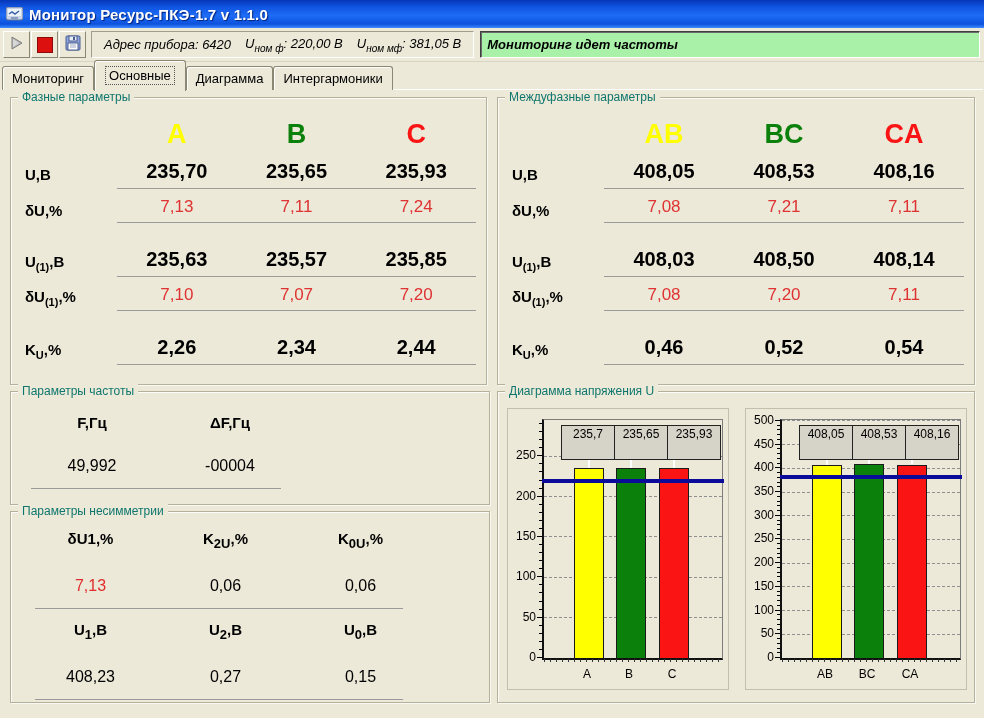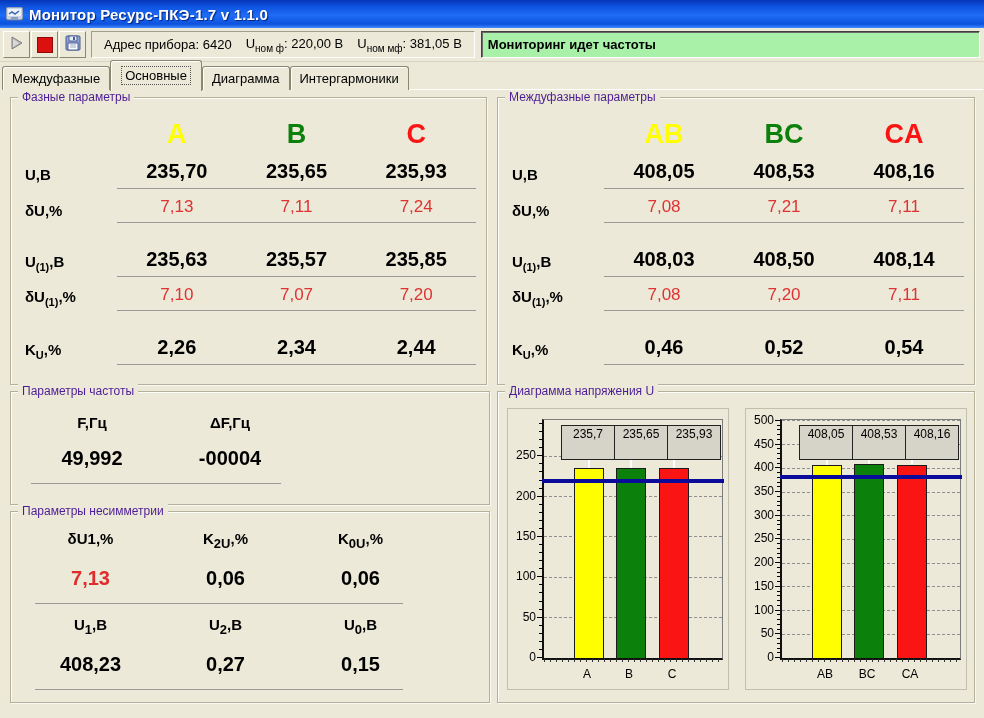--- a/index.html
+++ b/index.html
@@ -10,21 +10,21 @@
   .titlebar{position:absolute;top:0;left:0;width:984px;height:28px;
     background:linear-gradient(180deg,#0636b8 0%,#0f54e2 25%,#1e6cf5 55%,#0c51dd 86%,#3f8cff 100%);
     display:flex;align-items:center;padding-left:6px;box-sizing:border-box;}
   .titlebar .title-text{color:#fff;font-weight:bold;font-size:15px;margin-left:6px;
     text-shadow:1px 1px 1px #00217a;letter-spacing:.2px;}
   .app-icon{width:17px;height:15px;display:inline-block;}
 
   
   .toolbar{position:absolute;top:28px;left:0;width:984px;height:34px;background:#ECE9D8;
     display:flex;align-items:center;padding:0 3px;box-sizing:border-box;
-    border-bottom:1px solid #d8d4c4;}
+    border-bottom:1px solid #d8d4c4;font-style:italic;}
   .tb-btn{width:27px;height:27px;margin-right:1px;background:#ECE9D8;
     border:1px solid;border-color:#fff #8a8772 #8a8772 #fff;
     display:flex;align-items:center;justify-content:center;padding:0;cursor:pointer;}
   .stop-sq{width:14px;height:14px;background:#DD1010;border:1px solid #8a0b0b;display:block;}
   .info-panel{height:27px;margin-left:4px;display:flex;align-items:center;
     border:1px solid;border-color:#9b English#fff;border-color:#a09d8a #fff #fff #a09d8a;
     padding:0 12px;box-sizing:border-box;font-size:13px;color:#000;white-space:nowrap;}
   .info-panel .seg{margin-right:14px;}
   .info-panel sub{font-size:10px;}
   .status-box{flex:1;height:27px;margin-left:6px;margin-right:1px;
@@ -38,21 +38,21 @@
     border-radius:3px 3px 0 0;box-shadow:inset 1px 1px 0 #fff;
     padding:4px 9px 4px 9px;font-size:13px;margin-right:0px;cursor:pointer;position:relative;}
   .tab.active{padding:5px 10px 6px 10px;margin-bottom:-1px;z-index:4;}
   .tab.active .tab-focus{border:1px dotted #555;padding:1px 3px;display:inline-block;}
   .tabpage-top{position:absolute;top:89px;left:1px;width:982px;height:1px;background:#fff;}
 
   
   .groupbox{position:absolute;border:1px solid #b4b09a;box-shadow:inset 1px 1px 0 rgba(255,255,255,.85),1px 1px 0 rgba(255,255,255,.7);
     background:#ECE9D8;box-sizing:border-box;}
   .groupbox .gb-title{position:absolute;top:-8px;left:7px;background:#ECE9D8;
-    padding:0 4px;font-size:12px;color:#4c1d95;}
+    padding:0 4px;font-size:12px;color:#0f766e;}
 
   
   .params-content{padding:20px 10px 0 14px;}
   .col-headers{display:flex;margin-bottom:10px;height:32px;align-items:center;}
   .col-headers .spacer{width:92px;}
   .col-headers .col-h{flex:1;text-align:center;font-size:27px;font-weight:bold;}
   .p-row{display:flex;align-items:center;}
   .p-row .p-label{width:92px;font-size:15px;font-weight:bold;white-space:nowrap;}
   .p-row .p-label sub{font-size:11px;font-weight:bold;}
   .p-row .p-values{flex:1;display:flex;border-bottom:1px solid #9a9a9a;padding-bottom:5px;}
@@ -62,21 +62,21 @@
   .p-row{margin-bottom:8px;}
   .p-row.gap-after{margin-bottom:25px;}
 
   
   .fa-content{padding:22px 0 0 12px;}
   .fa-row{display:flex;}
   .fa-cell{width:138px;text-align:center;}
   .fa-cell.w3{width:135px;}
   .fa-head{font-size:15px;font-weight:bold;}
   .fa-head sub{font-size:13px;}
-  .fa-val{font-size:20px;font-weight:bold;margin-top:16px;}
+  .fa-val{font-size:16px;font-weight:normal;margin-top:26px;}
   .fa-val.red{color:#E02C2C;}
   .fa-line{border-top:1px solid #9a9a9a;margin-top:13px;}
 
   
   .diagram-content{display:flex;padding:16px 6px 0 9px;gap:16px;}
   .chart-panel{width:222px;height:282px;border:1px solid #c3bfae;position:relative;box-sizing:border-box;}
   .plot{position:absolute;left:34px;top:10px;width:178px;height:238px;background:#ECE9D8;
     border-top:1px solid #7d7d7d;border-right:1px solid #7d7d7d;
     border-left:2px solid #111;border-bottom:2px solid #111;}
   .grid-line{position:absolute;left:0;right:0;height:0;border-top:1px dashed #8f8f8f;}
@@ -145,21 +145,21 @@
       </span>
       <span class="seg" style="margin-right:0;">
         <span>U</span><sub>ном мф</sub><span>: 381,05 В</span>
       </span>
     </div>
 
     <div class="status-box" style="background: rgb(169, 241, 169);">Мониторинг идет частоты</div>
   </div>
 
   <div class="tabbar">
-      <div class="tab">Междуфазные</div>
+      <div class="tab">Мониторинг</div>
       <div class="tab active"><span class="tab-focus">Основные</span></div>
       <div class="tab">Диаграмма</div>
       <div class="tab">Интергармоники</div>
     </div>
   <div class="tabpage-top"></div>
 
   <div class="groupbox" style="left:10px;top:97px;width:477px;height:288px;">
     <span class="gb-title">Фазные параметры</span>
     <div class="params-content">
         <div class="col-headers">

